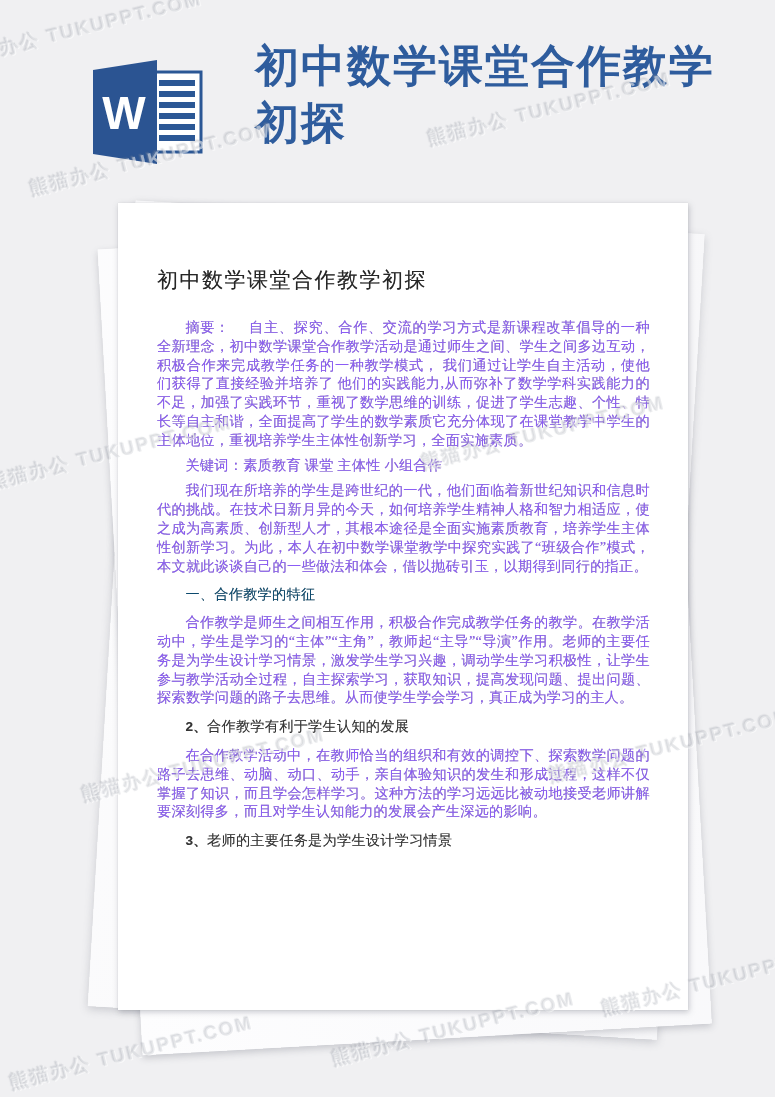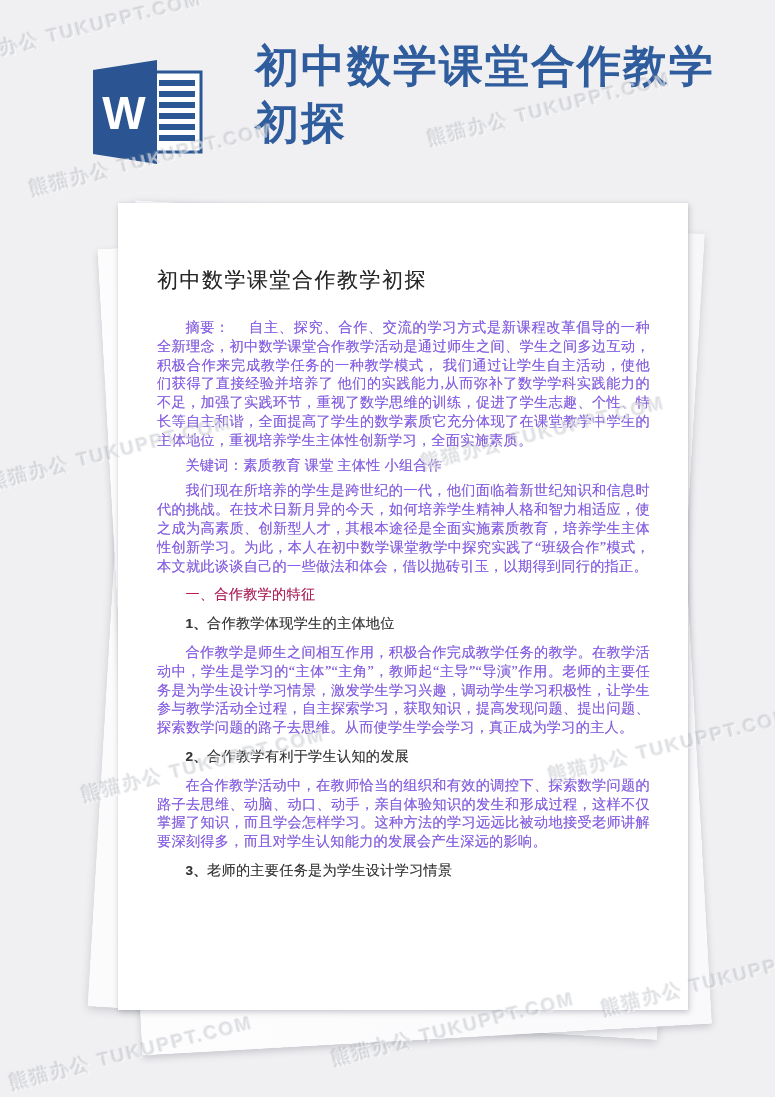--- a/index.html
+++ b/index.html
@@ -37,21 +37,21 @@
   }
   
   .doc-title{
     margin:0 0 25px;font-size:21px;font-weight:400;color:#262626;
     letter-spacing:1.5px;line-height:26px;
   }
   .sheet-front p{
     margin:0 0 6.5px;font-size:14.2px;line-height:18.8px;color:#8b5cf6;
     text-align:justify;text-indent:2em;letter-spacing:.25px;
   }
-  .sheet-front p.heading{margin:10px 0 9px;color:#be185d;}
+  .sheet-front p.heading{margin:10px 0 9px;color:#0c4a6e;}
   .sheet-front p.subheading{margin:10px 0 9px;color:#353535;}
   .hnum{font-weight:700;font-family:"Liberation Sans",sans-serif;font-size:13.6px;}
   
   .wm-layer{position:absolute;inset:0;z-index:6;pointer-events:none;}
   .wm{
     position:absolute;transform:rotate(-14deg);white-space:nowrap;
     font-family:"Liberation Sans",sans-serif;font-weight:700;
     font-size:19px;letter-spacing:2px;
     color:rgba(168,172,184,.22);
     text-shadow:1px 1px 0 rgba(255,255,255,.55),-1px -1px 1px rgba(128,132,145,.18);
@@ -107,21 +107,20 @@
 
   <article class="sheet sheet-front">
     <h2 class="doc-title">初中数学课堂合作教学初探</h2>
 
     <p class="body">摘要：　 自主、探究、合作、交流的学习方式是新课程改革倡导的一种全新理念，初中数学课堂合作教学活动是通过师生之间、学生之间多边互动，积极合作来完成教学任务的一种教学模式， 我们通过让学生自主活动，使他们获得了直接经验并培养了 他们的实践能力,从而弥补了数学学科实践能力的不足，加强了实践环节，重视了数学思维的训练，促进了学生志趣、个性、特长等自主和谐，全面提高了学生的数学素质它充分体现了在课堂教学中学生的主体地位，重视培养学生主体性创新学习，全面实施素质。</p>
     <p class="body">关键词：素质教育 课堂 主体性 小组合作</p>
     <p class="body">我们现在所培养的学生是跨世纪的一代，他们面临着新世纪知识和信息时代的挑战。在技术日新月异的今天，如何培养学生精神人格和智力相适应，使之成为高素质、创新型人才，其根本途径是全面实施素质教育，培养学生主体性创新学习。为此，本人在初中数学课堂教学中探究实践了“班级合作”模式，本文就此谈谈自己的一些做法和体会，借以抛砖引玉，以期得到同行的指正。</p>
 
     <p class="heading">一、合作教学的特征</p>
 
-    <p class="subheading"><span class="hnum">1、</span><span>合作教学体现学生的主体地位</span></p>
     <p class="body">合作教学是师生之间相互作用，积极合作完成教学任务的教学。在教学活动中，学生是学习的“主体”“主角”，教师起“主导”“导演”作用。老师的主要任务是为学生设计学习情景，激发学生学习兴趣，调动学生学习积极性，让学生参与教学活动全过程，自主探索学习，获取知识，提高发现问题、提出问题、探索数学问题的路子去思维。从而使学生学会学习，真正成为学习的主人。</p>
 
     <p class="subheading"><span class="hnum">2、</span><span>合作教学有利于学生认知的发展</span></p>
     <p class="body">在合作教学活动中，在教师恰当的组织和有效的调控下、探索数学问题的路子去思维、动脑、动口、动手，亲自体验知识的发生和形成过程，这样不仅掌握了知识，而且学会怎样学习。这种方法的学习远远比被动地接受老师讲解要深刻得多，而且对学生认知能力的发展会产生深远的影响。</p>
 
     <p class="subheading"><span class="hnum">3、</span><span>老师的主要任务是为学生设计学习情景</span></p>
   </article>
 
 </div>
 

